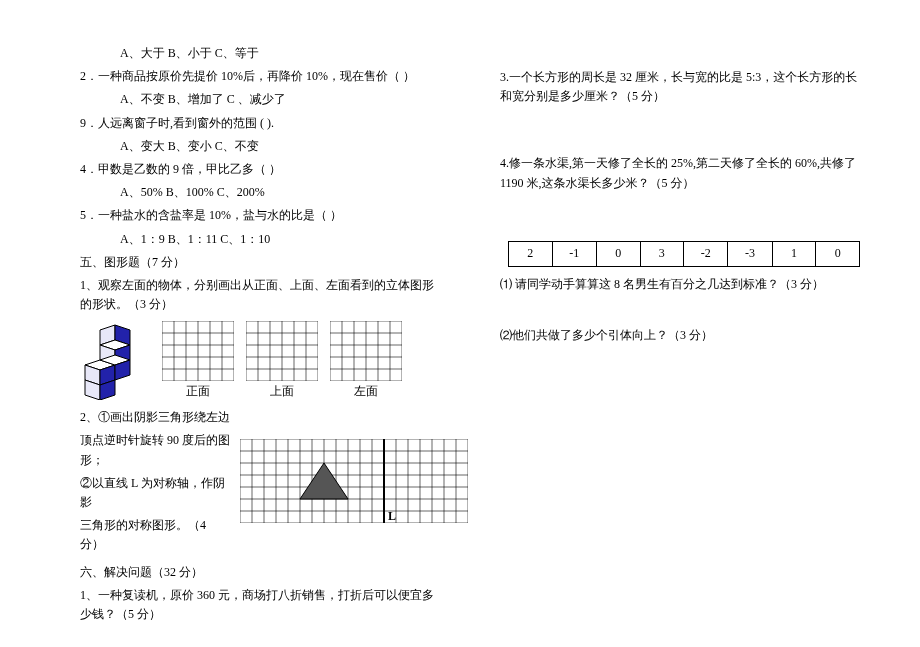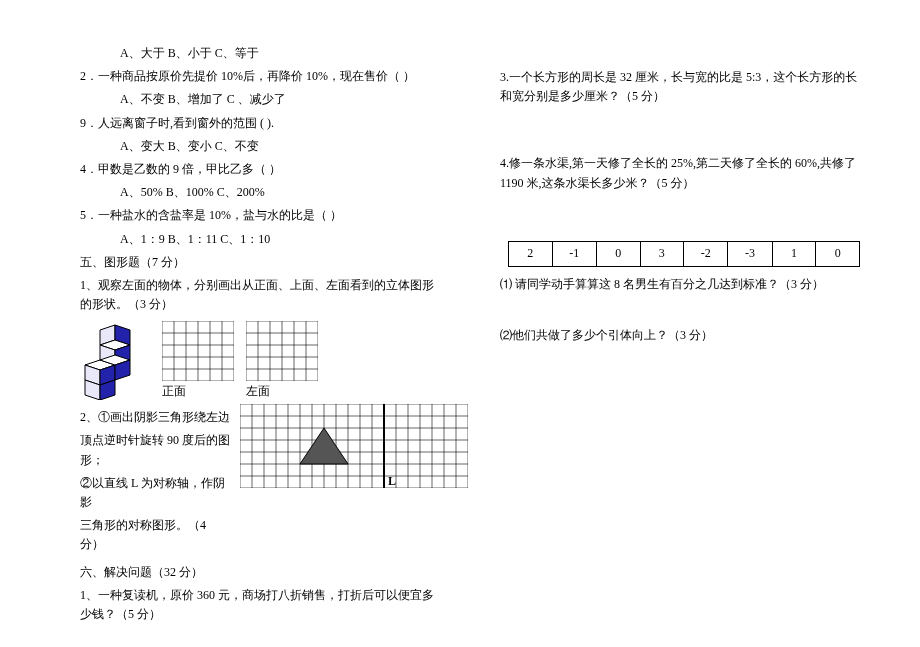--- a/index.html
+++ b/index.html
@@ -25,21 +25,21 @@
     line-height: 1.6;
   }
   .indent2 { padding-left: 40px; }
   .bold { font-weight: normal; }
   .grid-area {
     display: flex;
     align-items: flex-end;
     gap: 12px;
     margin: 6px 0 4px 0;
   }
-  .grid-block { }
+  .grid-block { text-align: center; }
   .grid-label { margin-top: 2px; }
   svg { display: block; }
   table.data {
     border-collapse: collapse;
     margin: 4px 0 8px 8px;
   }
   table.data td {
     border: 1px solid #000;
     width: 48px;
     height: 22px;
@@ -119,25 +119,42 @@
               <line x1="24" y1="0" x2="24" y2="60"></line>
               <line x1="36" y1="0" x2="36" y2="60"></line>
               <line x1="48" y1="0" x2="48" y2="60"></line>
               <line x1="60" y1="0" x2="60" y2="60"></line>
             <line x1="0" y1="12" x2="72" y2="12"></line>
               <line x1="0" y1="24" x2="72" y2="24"></line>
               <line x1="0" y1="36" x2="72" y2="36"></line>
               <line x1="0" y1="48" x2="72" y2="48"></line>
           </g>
         </svg>
+        <div class="grid-label">上面</div>
+      </div>
+      <div class="grid-block">
+        <svg width="72" height="60">
+          <g stroke="#000" stroke-width="0.6" fill="none">
+            <rect x="0" y="0" width="72" height="60"></rect>
+            <line x1="12" y1="0" x2="12" y2="60"></line>
+              <line x1="24" y1="0" x2="24" y2="60"></line>
+              <line x1="36" y1="0" x2="36" y2="60"></line>
+              <line x1="48" y1="0" x2="48" y2="60"></line>
+              <line x1="60" y1="0" x2="60" y2="60"></line>
+            <line x1="0" y1="12" x2="72" y2="12"></line>
+              <line x1="0" y1="24" x2="72" y2="24"></line>
+              <line x1="0" y1="36" x2="72" y2="36"></line>
+              <line x1="0" y1="48" x2="72" y2="48"></line>
+          </g>
+        </svg>
         <div class="grid-label">左面</div>
       </div>
     </div>
 
-    <div style="display:flex; gap:10px; align-items:flex-start; margin-top:4px;">
+    <div style="display:flex; gap:10px; align-items:center; margin-top:4px;">
       <div style="flex:0 0 150px;">
         <div class="line">2、①画出阴影三角形绕左边</div>
         <div class="line">顶点逆时针旋转 90 度后的图形；</div>
         <div class="line">②以直线 L 为对称轴，作阴影</div>
         <div class="line">三角形的对称图形。（4 分）</div>
       </div>
       <div style="position:relative;">
         <svg width="228" height="84">
           <g stroke="#000" stroke-width="0.6" fill="none">
             <rect x="0" y="0" width="228" height="84"></rect>

